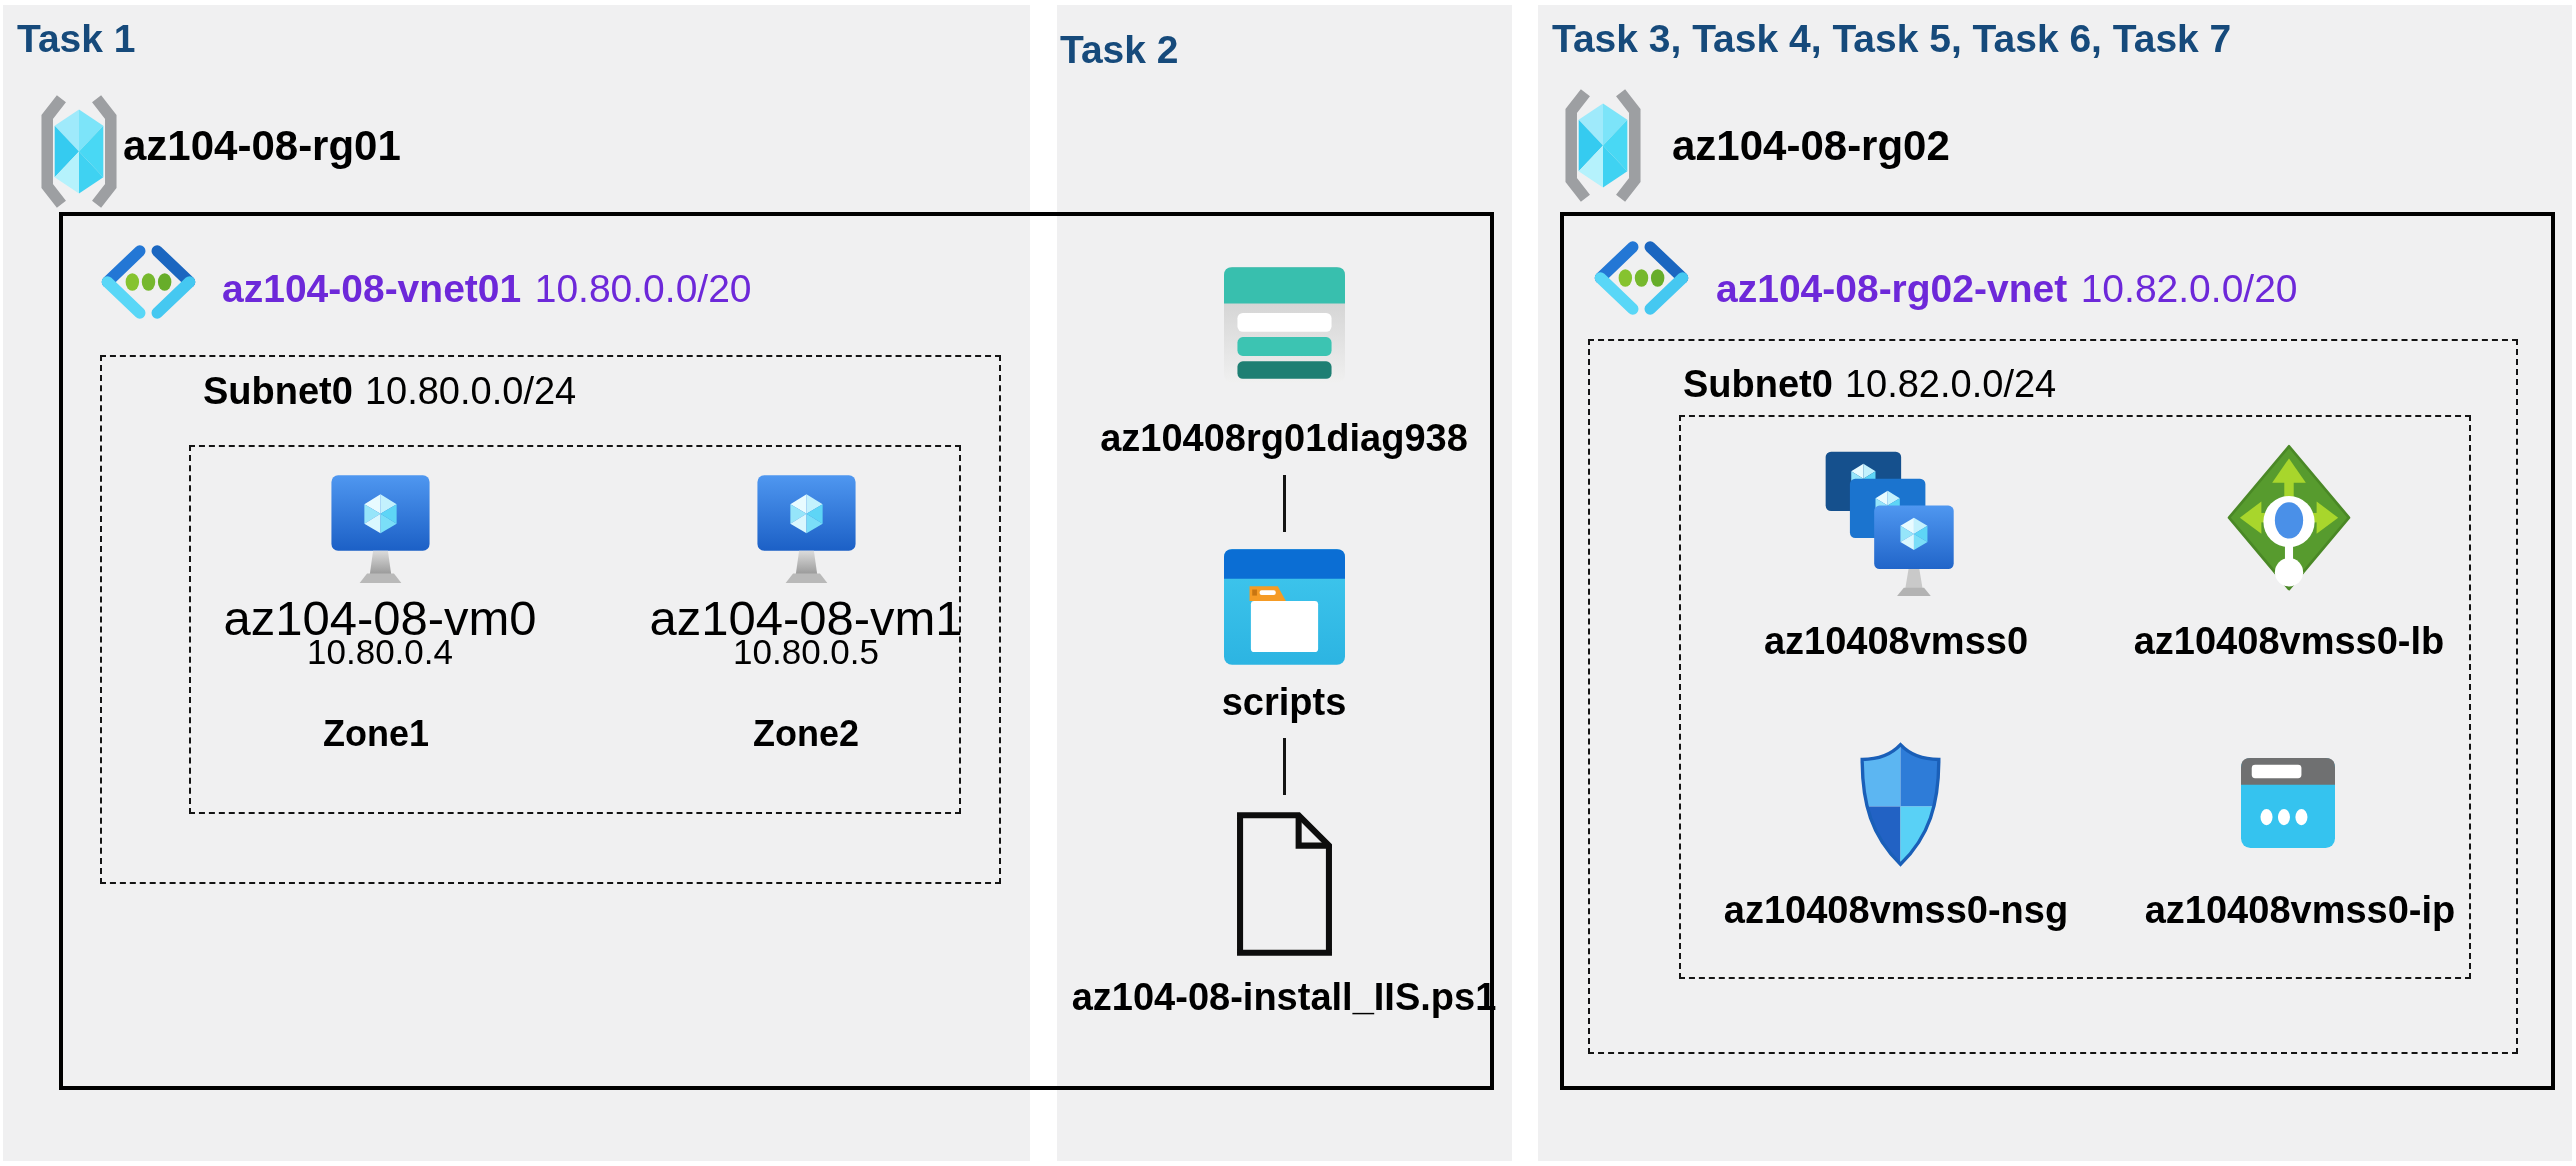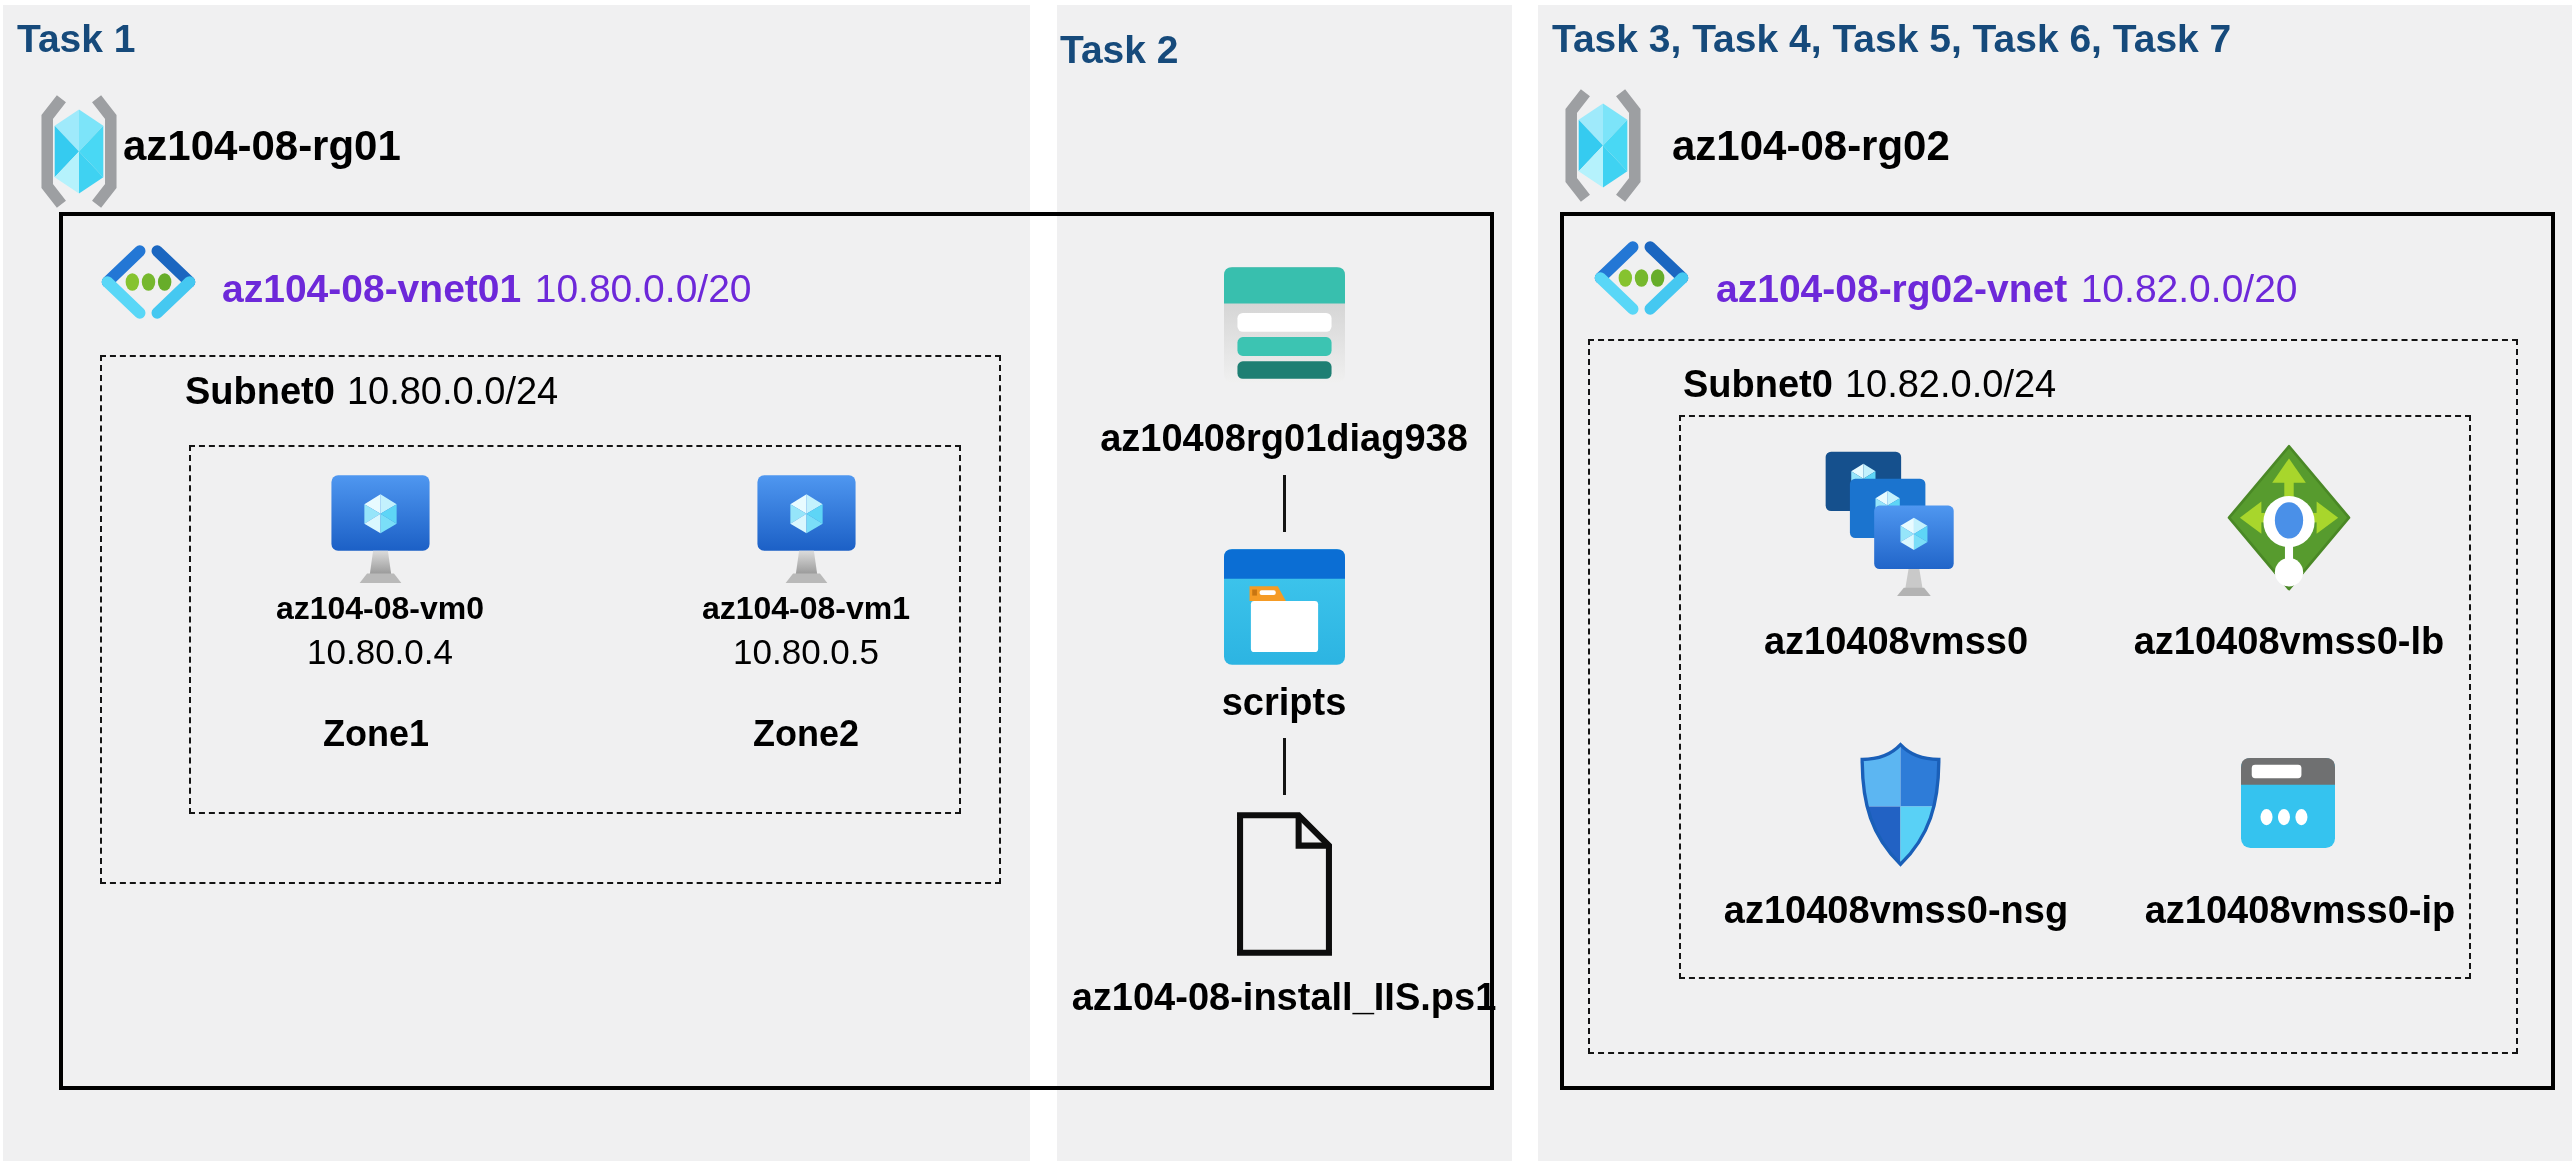--- a/index.html
+++ b/index.html
@@ -20,21 +20,21 @@
   #sub3-inner{left:1679px;top:415px;width:788px;height:560px;}
   .task-title{position:absolute;font-size:39px;font-weight:700;color:#164a7b;line-height:1.05;white-space:nowrap;}
   .rg-label{position:absolute;font-size:42px;font-weight:700;color:#000;white-space:nowrap;}
   .vnet-label{position:absolute;font-size:39px;color:#6d28d9;white-space:nowrap;margin-top:16px;}
   .vnet-label .nm{font-weight:700;}
   .vnet-label .cidr{font-weight:400;margin-left:13.5px;}
   .subnet-label{position:absolute;font-size:38px;color:#000;white-space:nowrap;}
   .subnet-label .nm{font-weight:700;}
   .subnet-label .cidr{font-weight:400;margin-left:12px;}
   .res-label{position:absolute;font-size:38px;font-weight:700;color:#000;white-space:nowrap;}
-  .vm-name{position:absolute;font-size:32px;font-weight:700;color:#000;white-space:nowrap;}
+  .vm-name{position:absolute;font-size:49px;font-weight:400;color:#000;white-space:nowrap;}
   .vm-ip{position:absolute;font-size:35px;font-weight:400;color:#000;white-space:nowrap;text-align:right;}
   .vm-zone{position:absolute;font-size:36px;font-weight:700;color:#000;white-space:nowrap;}
   .c{transform:translateX(-50%);}
   .icon{position:absolute;}
   .vline{position:absolute;width:2.7px;background:#141414;}
 </style>
 </head>
 <body>
 
 <div id="canvas">
@@ -67,21 +67,21 @@
       <line x1="136" y1="56" x2="88" y2="102" stroke="#45c8f1" stroke-width="17" stroke-linecap="round"></line>
       <ellipse cx="51" cy="56" rx="10" ry="13" fill="#86c32f"></ellipse>
       <ellipse cx="75" cy="56" rx="10" ry="13" fill="#76b82d"></ellipse>
       <ellipse cx="99" cy="56" rx="10" ry="13" fill="#67ad2a"></ellipse>
     </svg>
     <div class="vnet-label" style="left:222px;top:251px;">
       <span class="nm">az104-08-vnet01</span><span class="cidr">10.80.0.0/20</span>
     </div>
 
     <div class="dashed-box" id="sub1-outer"></div>
-    <div class="subnet-label" style="left:185px;top:370px;">
+    <div class="subnet-label" style="left:203px;top:370px;">
       <span class="nm">Subnet0</span><span class="cidr">10.80.0.0/24</span>
     </div>
     <div class="dashed-box" id="sub1-inner"></div>
 
     <svg class="icon" style="left:330px;top:474px;" width="101" height="121" viewBox="0 0 150 180">
       <defs>
         <linearGradient id="vmg1" x1="0" y1="0" x2="0" y2="1">
           <stop offset="0" stop-color="#4f97f0"></stop>
             <stop offset="1" stop-color="#1c60c6"></stop>
         </linearGradient>

